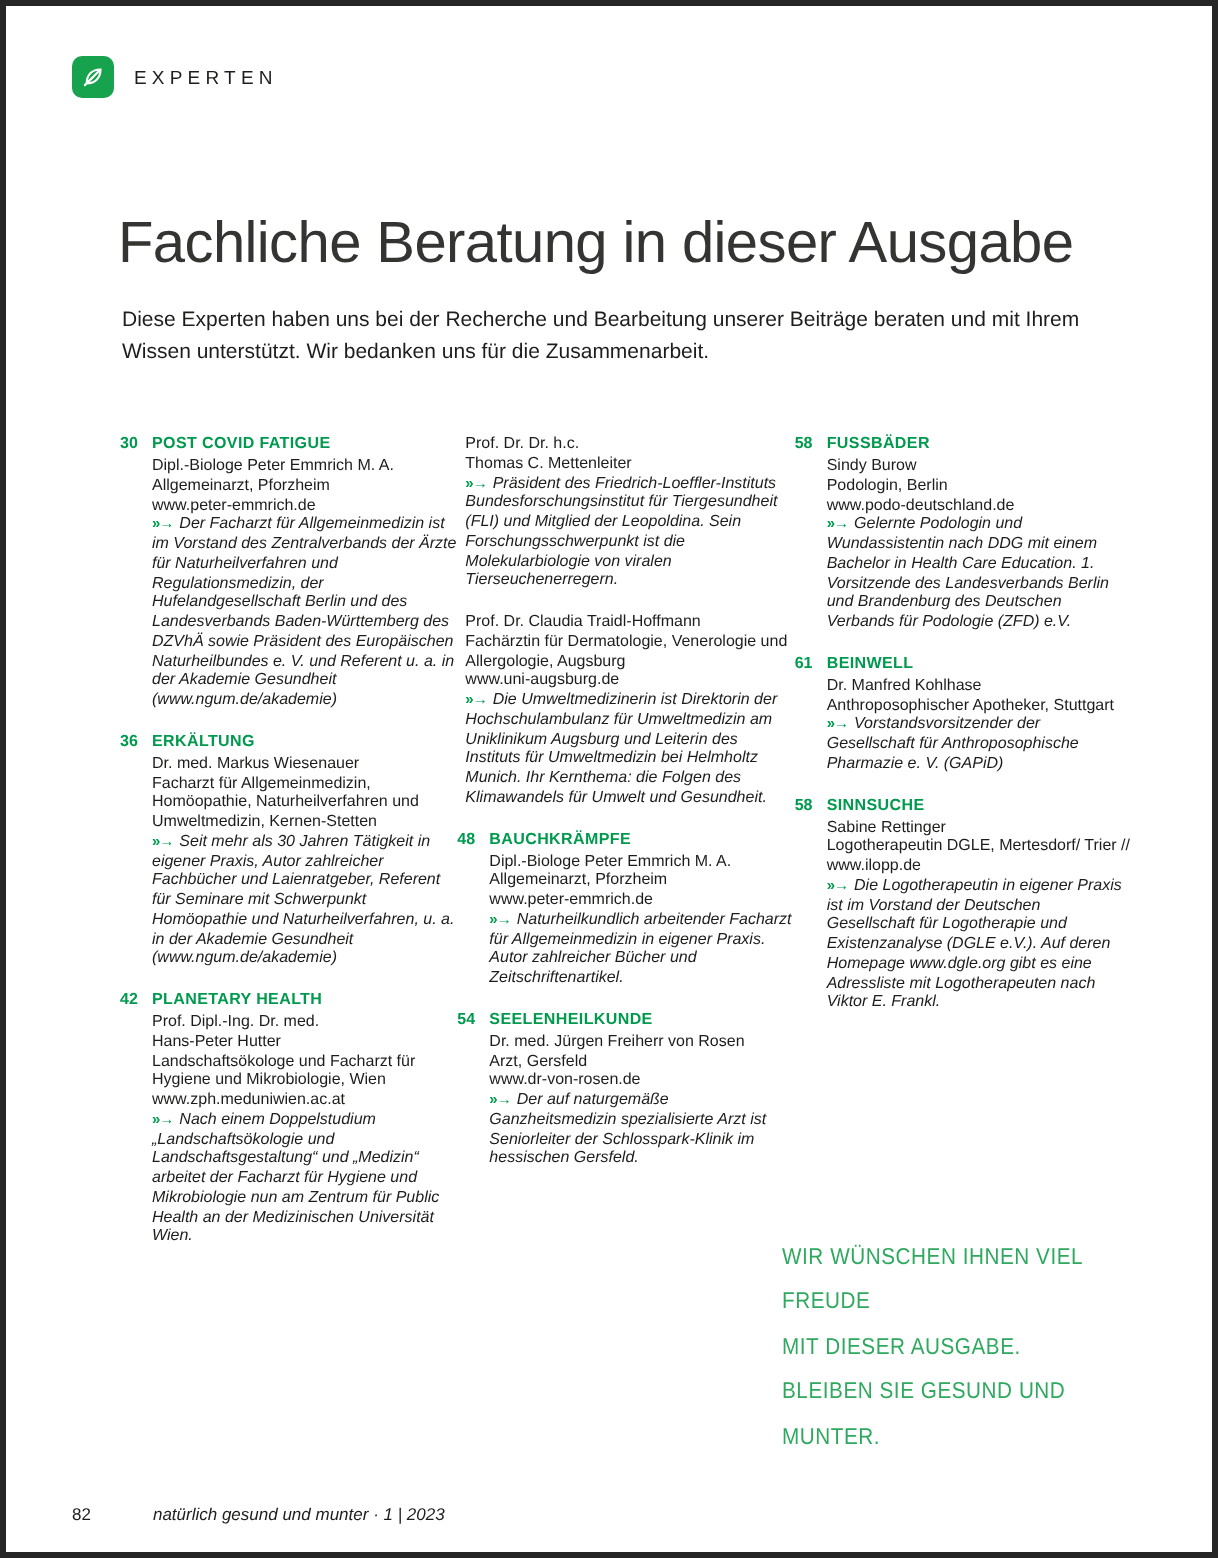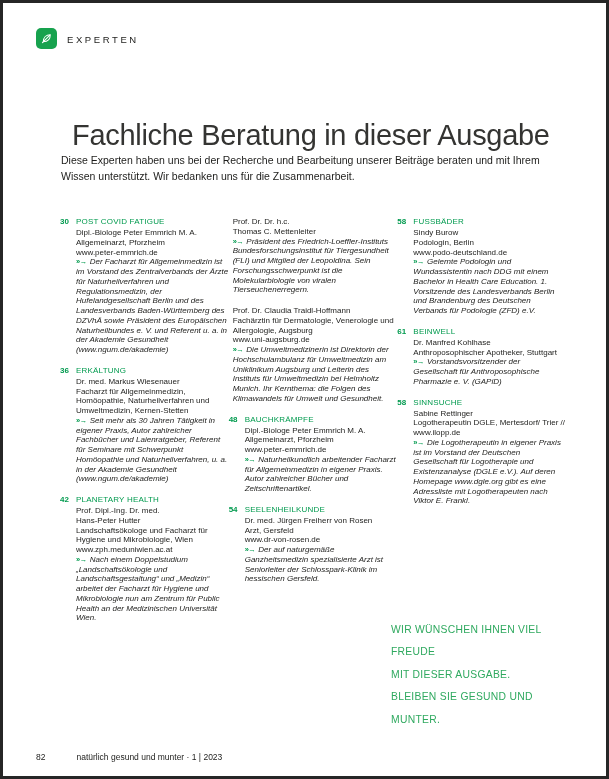--- a/index.html
+++ b/index.html
@@ -21,53 +21,53 @@
   
   .page-title{position:absolute;left:56px;top:103px;font-size:29px;font-weight:400;
     color:#343432;letter-spacing:-0.3px;}
   .intro{position:absolute;left:58px;top:150px;width:492px;font-size:10.5px;line-height:1.5;color:#1d1d1b;}
   
   .columns{position:absolute;left:57px;top:214px;width:506px;display:flex;gap:0;}
   .col{flex:1;min-width:0;display:flex;flex-direction:column;}
   .entry{margin-bottom:11px;}
   .entry-head{display:flex;margin-bottom:1px;}
   .num{width:16px;flex:none;font-weight:bold;color:var(--green);font-size:8px;line-height:1.25;}
-  .topic{font-weight:normal;color:var(--green);font-size:8px;line-height:1.25;letter-spacing:0.2px;text-align:center;}
+  .topic{font-weight:bold;color:var(--green);font-size:8px;line-height:1.25;letter-spacing:0.2px;text-align:center;}
   .entry-body{margin-left:16px;}
   .entry.no-head .entry-body{margin-left:4px;}
   .name{font-weight:normal;font-size:8px;line-height:1.22;white-space:pre-line;}
   .role{font-size:8px;line-height:1.22;white-space:pre-line;}
   .desc{font-size:8px;line-height:1.22;font-style:italic;margin:0;}
   .arrow{color:var(--green);font-style:normal;font-weight:bold;margin-right:3px;
     font-size:7.5px;letter-spacing:-0.5px;}
   
   .message{position:absolute;left:388px;top:615px;color:var(--hand-green);
     font-size:11.5px;line-height:1.95;white-space:pre-line;letter-spacing:0.3px;
     transform:scaleX(0.9);transform-origin:left top;}
   
   .footer{position:absolute;left:33px;top:749px;display:flex;align-items:baseline;font-size:8.5px;}
   .footer .pageno{font-weight:normal;margin-right:31px;}
-  .footer .mag{font-weight:400;color:#1d1d1b;}
+  .footer .mag{font-weight:400;color:#1d1d1b;font-style:italic;}
 </style>
 </head>
 <body>
 
 <div class="page">
 
   <div class="kicker">
     <span class="leaf-badge">
       <svg width="15" height="15" viewBox="0 0 24 24">
         <path d="M7 17 C7 10 11.5 6 18 6 C18 13 13.5 17 7 17 Z" fill="none" stroke="#ffffff" stroke-width="1.7"></path>
         <path d="M5.5 18.5 L17 7" stroke="#ffffff" stroke-width="1.7" stroke-linecap="round"></path>
       </svg>
     </span>
     <span class="kicker-label">EXPERTEN</span>
   </div>
 
-  <h1 class="page-title" style="margin:13px">Fachliche Beratung in dieser Ausgabe</h1>
+  <h1 class="page-title" style="margin:0">Fachliche Beratung in dieser Ausgabe</h1>
   <p class="intro" style="margin:0">Diese Experten haben uns bei der Recherche und Bearbeitung unserer Beiträge beraten und mit Ihrem Wissen unterstützt. Wir bedanken uns für die Zusammenarbeit.</p>
 
   <div class="columns">
 
     <div class="col">
       <div class="entry">
         <div class="entry-head">
           <span class="num">30</span>
           <span class="topic">POST COVID FATIGUE</span>
         </div>

